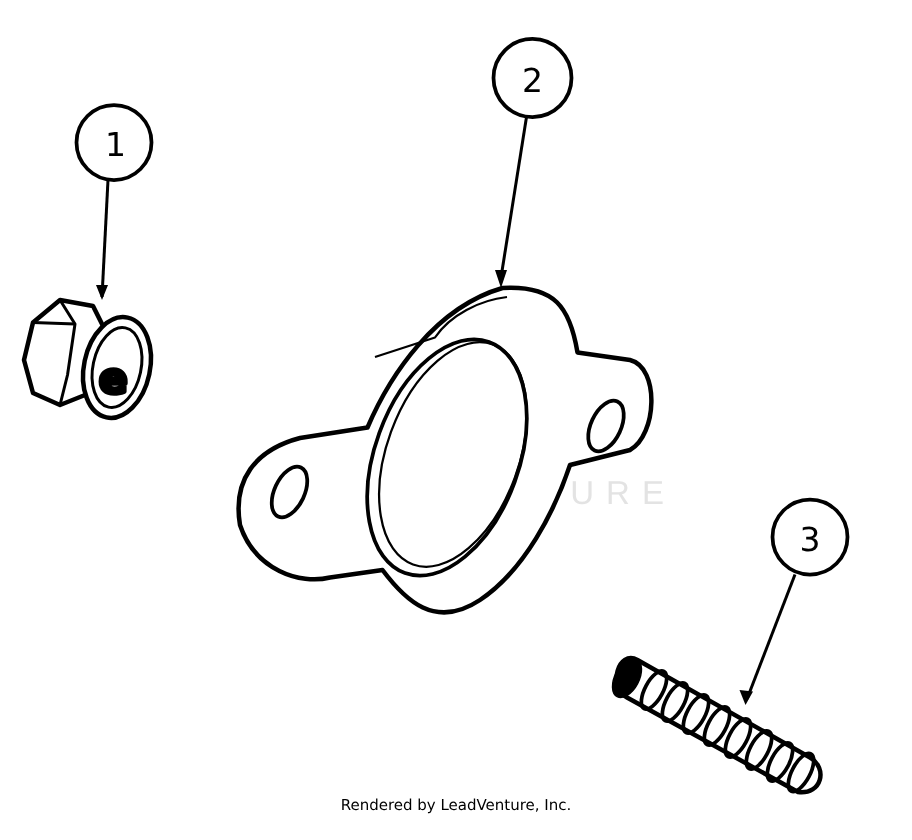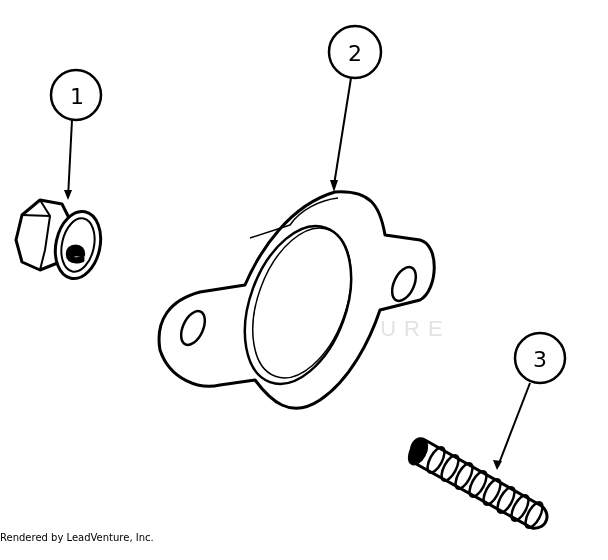--- a/index.html
+++ b/index.html
@@ -1,20 +1,20 @@
 <!DOCTYPE html>
 <html><head>
   <meta charset="utf-8">
   <style>
     html, body { margin: 0; padding: 0; background: #ffffff; }
     #stage { position: relative; width: 608px; height: 560px; overflow: hidden; background: #fff; }
     svg.diagram { position: absolute; left: 0; top: 0; }
     .callout-text { font-family: "DejaVu Sans", sans-serif; font-size: 22px; fill: #000; }
     .watermark-text { font-family: "Liberation Sans", sans-serif; font-size: 22px; letter-spacing: 8px; fill: #e3e3e3; }
-    .footer { position: absolute; left: 0; width: 608px; top: 532px; text-align: left;
+    .footer { position: absolute; left: 0; width: 608px; top: 532px; text-align: center;
       font-family: "DejaVu Sans", sans-serif; font-size: 10px; color: #000; }
   </style>
 </head>
 <body>
 
 <div id="stage">
   <svg class="diagram" width="608" height="560" viewBox="0 0 608 560" xmlns="http://www.w3.org/2000/svg">
 
     <g>
       <g fill="none" stroke="#e6e6e6" stroke-width="5">

